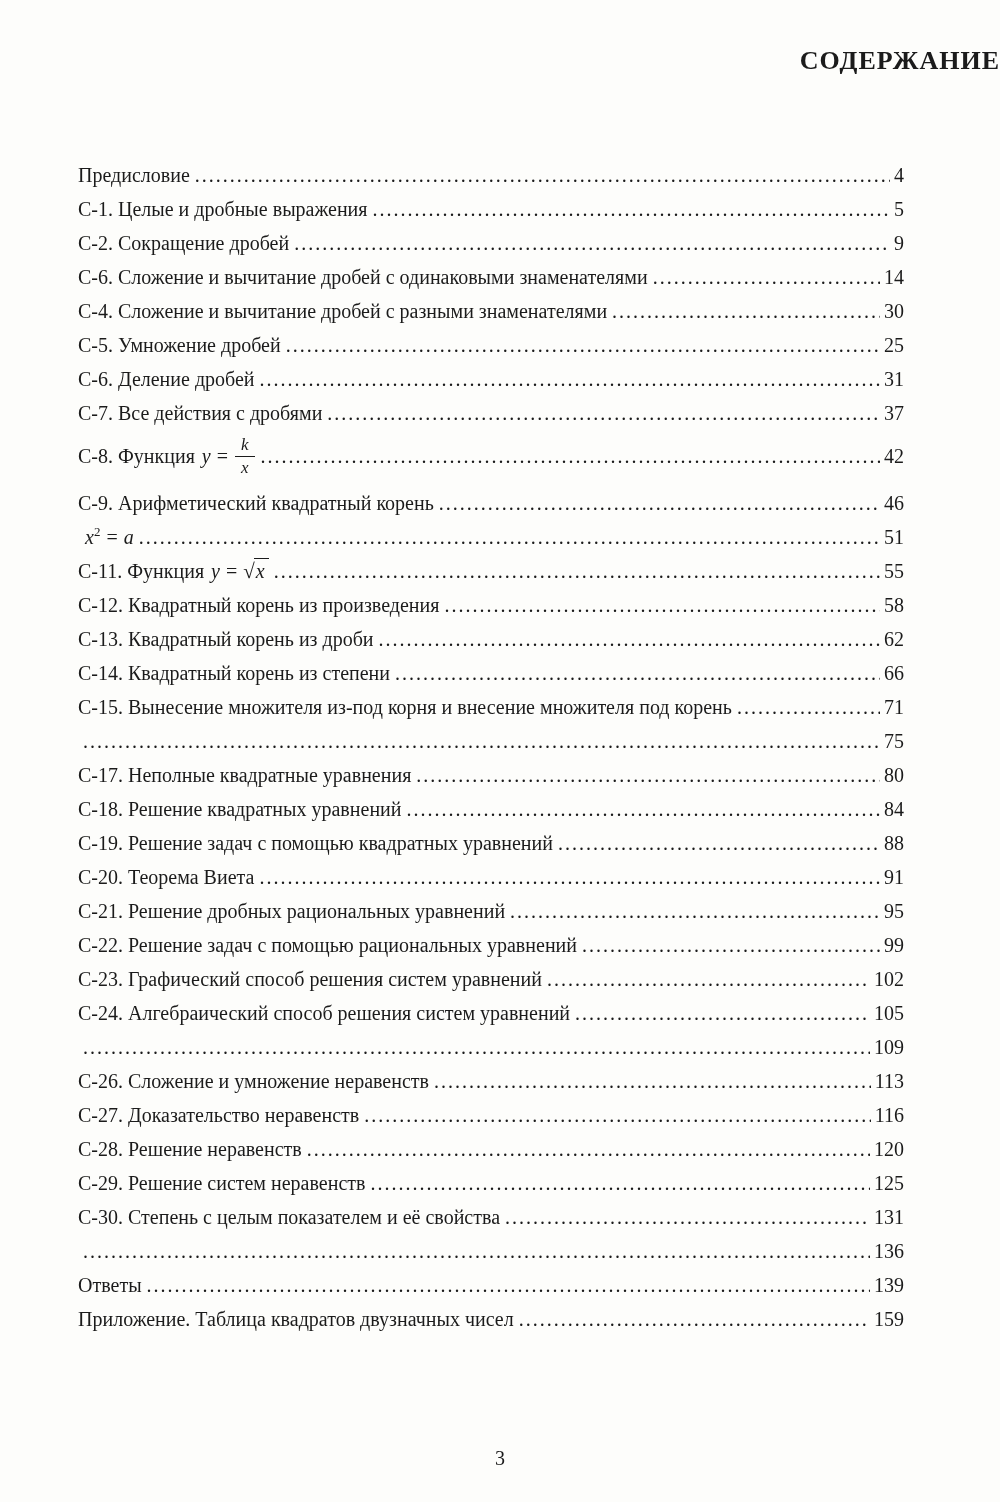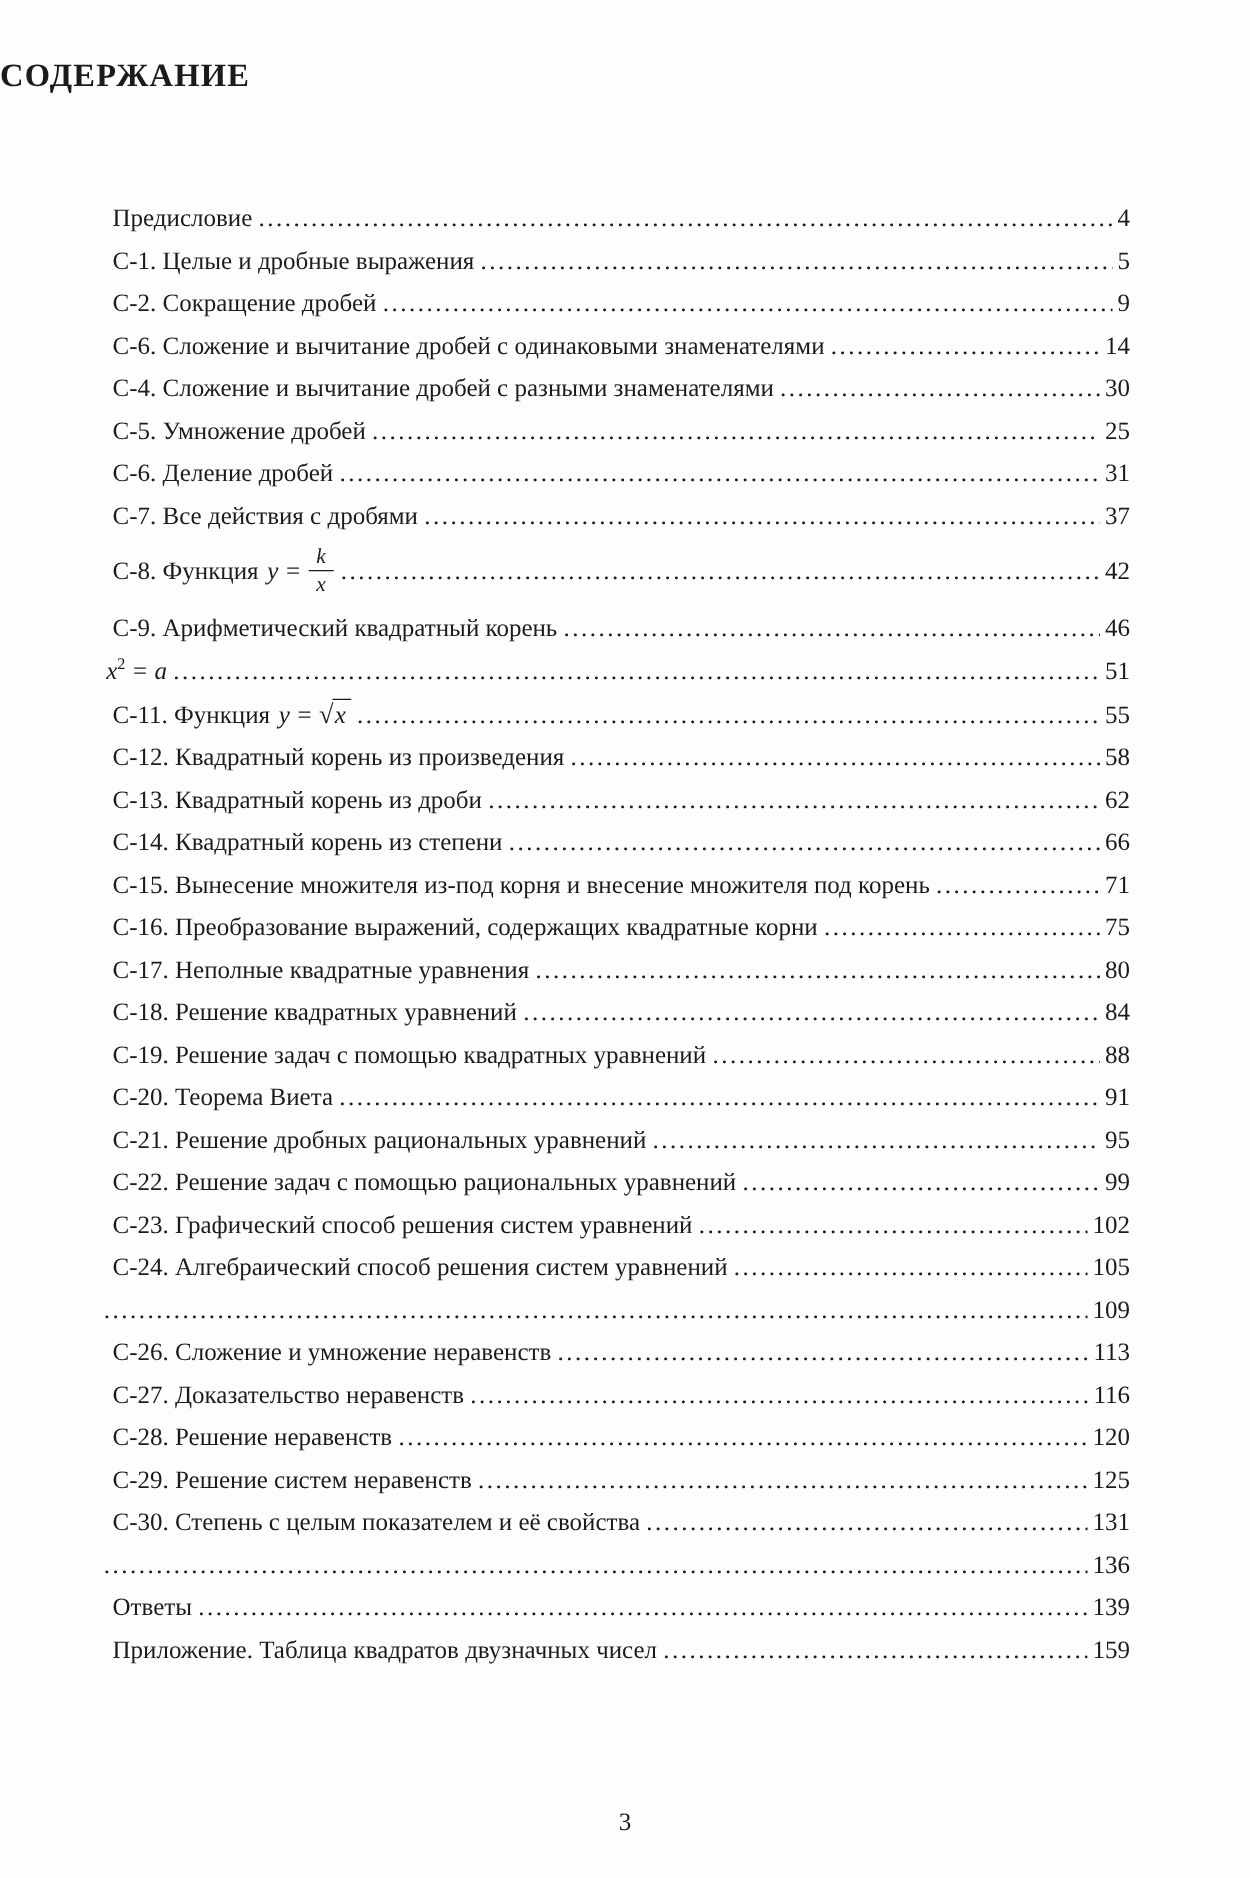--- a/index.html
+++ b/index.html
@@ -10,38 +10,38 @@
     background: #fdfdfb;
     color: #1b1b1b;
     font-family: "Liberation Serif", serif;
     overflow: hidden;
   }
   .page { position: relative; width: 100%; height: 100%; }
 
   .title {
     margin: 0;
     padding: 46px 0 0 0;
-    text-align: left;
+    text-align: right;
     font-size: 26px;
     font-weight: 700;
     letter-spacing: 1px;
   }
 
   .toc { margin: 82px 96px 0 78px; }
 
   .row {
     display: flex;
     align-items: baseline;
     font-size: 20px;
     line-height: 34px;
     min-height: 34px;
   }
   .row.tall { padding: 7px 0; }
 
-  .row-label { white-space: nowrap; flex-shrink: 0; margin-left: 12px; }
+  .row-label { white-space: nowrap; flex-shrink: 0; }
   .math-slot { white-space: nowrap; flex-shrink: 0; margin-left: 7px; }
 
   .leader {
     flex: 1 1 auto;
     overflow: hidden;
     white-space: nowrap;
     letter-spacing: 2px;
     margin: 0 4px 0 5px;
   }
   .page-num { flex-shrink: 0; white-space: nowrap; }
@@ -186,21 +186,20 @@
   </div>
 
   <div class="row">
     <span class="row-label">С-15. Вынесение множителя из-под корня и внесение множителя под корень</span>
 
     <span class="leader">............................................................................................................................................................................................................................</span>
     <span class="page-num">71</span>
   </div>
 
   <div class="row">
-    <span class="row-label">С-16. Преобразование выражений, содержащих квадратные корни</span>
 
     <span class="leader">............................................................................................................................................................................................................................</span>
     <span class="page-num">75</span>
   </div>
 
   <div class="row">
     <span class="row-label">С-17. Неполные квадратные уравнения</span>
 
     <span class="leader">............................................................................................................................................................................................................................</span>
     <span class="page-num">80</span>

